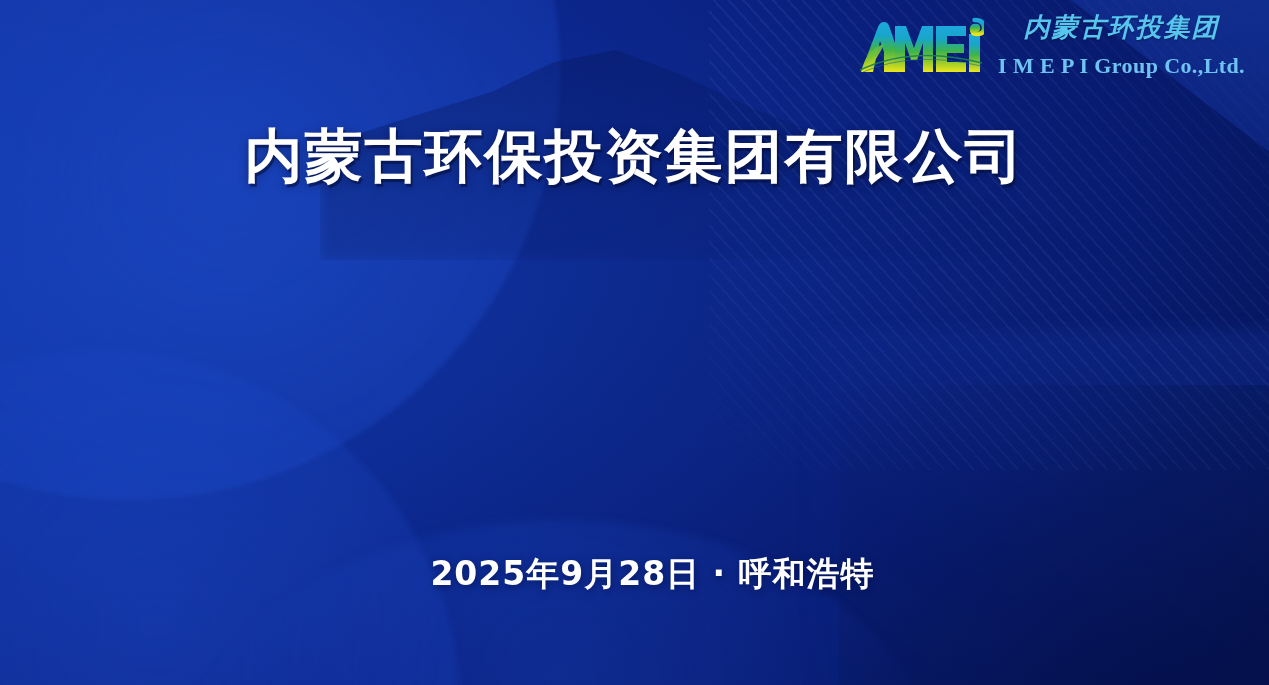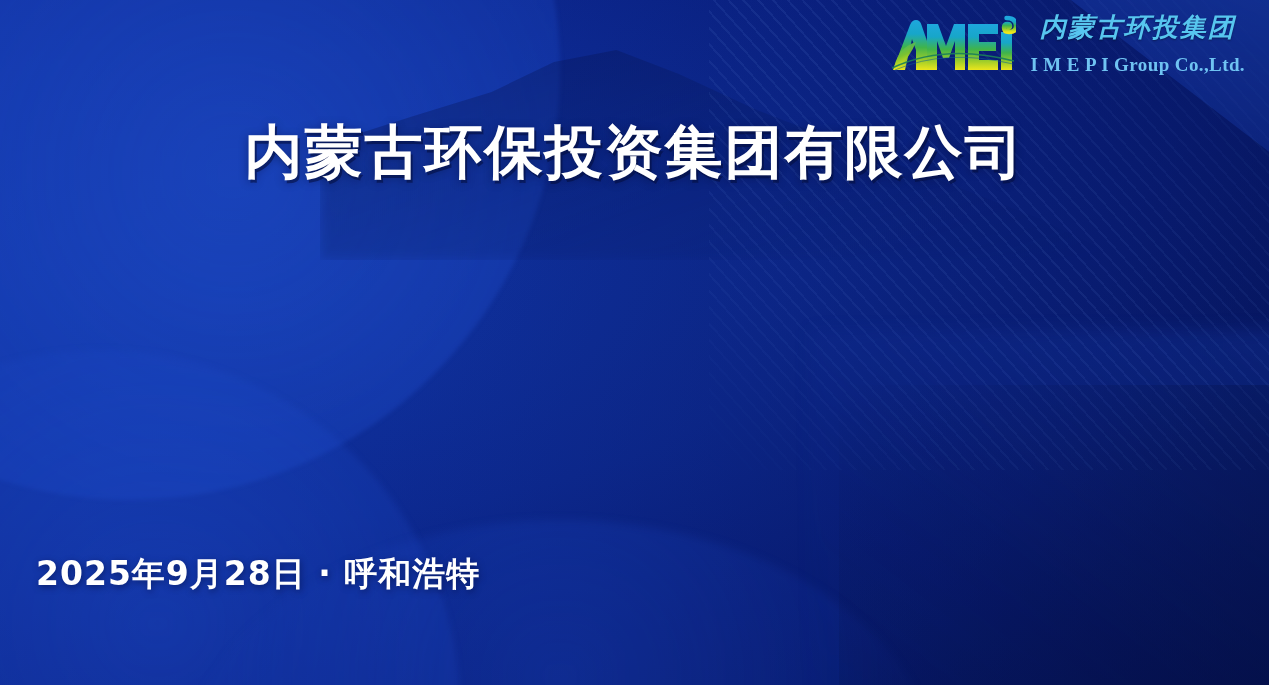--- a/index.html
+++ b/index.html
@@ -125,56 +125,57 @@
     font-weight: 700;
     letter-spacing: 2px;
     color: #57c6ef;
     font-style: italic;
     text-shadow: 0 1px 2px rgba(0,0,0,0.35);
     white-space: nowrap;
   }
   .logo-en {
     margin-top: 15px;
     font-family: "Liberation Serif", "DejaVu Serif", serif;
-    font-size: 19px;
+    font-size: 22px;
     font-weight: 700;
     letter-spacing: 0.4px;
     color: #6fc3f2;
     white-space: nowrap;
   }
 
   
   .content {
     position: absolute;
     left: 0; right: 0;
     top: 128px;
     z-index: 5;
     text-align: center;
     padding: 0 40px;
   }
   .title-line {
-    font-family: Liberation Mono, monospace;
+    font-family: Liberation Serif, serif;
     font-size: 58px;
     font-weight: 700;
     color: #ffffff;
     letter-spacing: 2px;
     line-height: 1.0;
     margin: 0 0 48px 0;
     text-shadow:
       2px 3px 0 rgba(3,12,60,0.55),
       0 2px 10px rgba(2,10,50,0.45);
     white-space: nowrap;
   }
   .title-line:last-of-type { margin-bottom: 0; }
 
   .meta {
     position: absolute;
     left: 0; right: 0;
     top: 552px;
     z-index: 5;
+    text-align: center;
     padding-left: 36px;
   }
   .meta-text {
     font-family: "DejaVu Sans", "Liberation Sans", sans-serif;
     font-size: 33px;
     font-weight: 700;
     color: #ffffff;
     letter-spacing: 1px;
     text-shadow: 1px 2px 6px rgba(2,10,50,0.5);
     white-space: nowrap;

